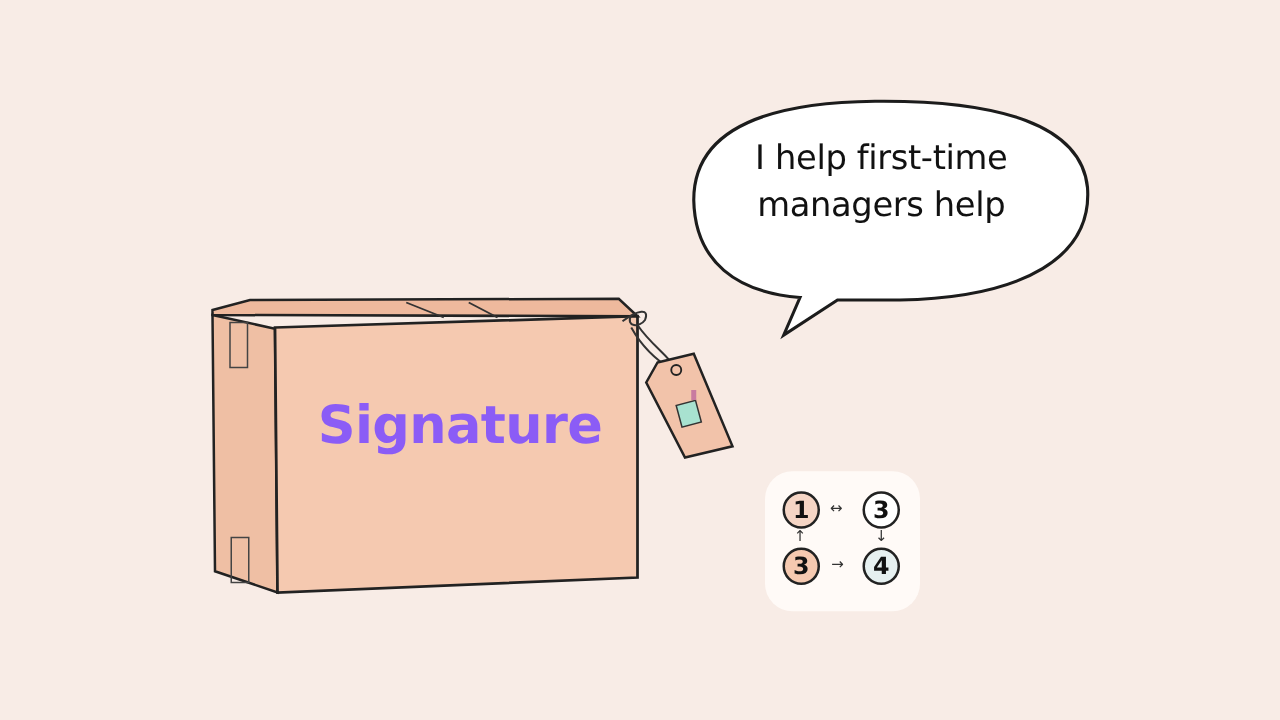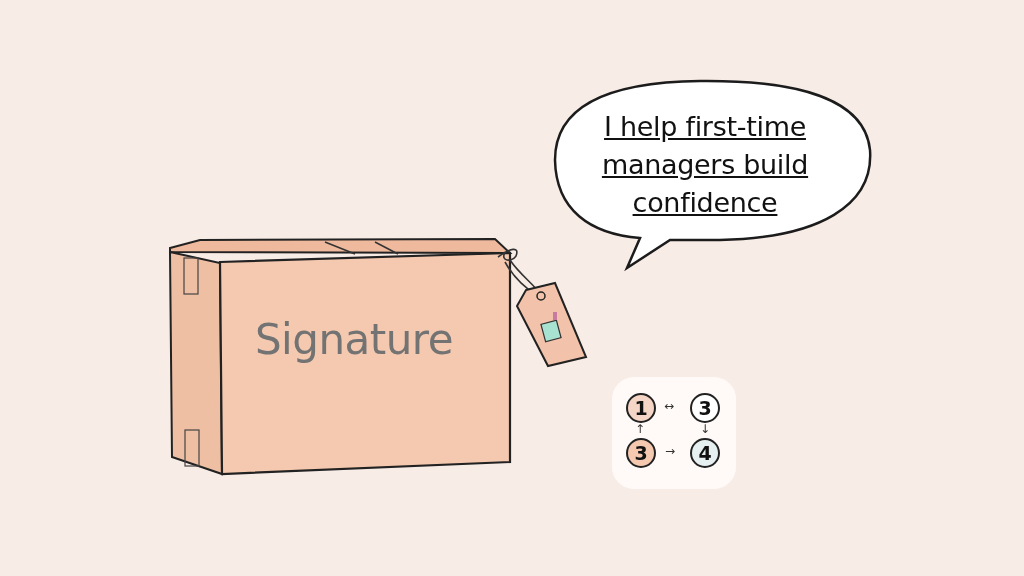--- a/index.html
+++ b/index.html
@@ -1,19 +1,19 @@
 <!DOCTYPE html>
 <html><head>
   <meta charset="utf-8">
   <style>
     html,body{margin:0;padding:0;}
     body{width:1024px;height:576px;overflow:hidden;background:#f8ece6;font-family:"DejaVu Sans",sans-serif;position:relative;}
     .abs{position:absolute;}
-    .bubble-text{position:absolute;left:560px;top:108px;width:290px;text-align:center;font-size:27px;line-height:38px;color:#111;letter-spacing:-0.3px;text-decoration:underline;}
-    .box-text{position:absolute;left:204px;top:310px;width:300px;text-align:center;font-size:42px;line-height:60px;font-weight:normal;color:#737373;letter-spacing:-0.5px;}
+    .bubble-text{position:absolute;left:560px;top:108px;width:290px;text-align:center;font-size:27px;line-height:38px;color:#111;letter-spacing:-0.3px;}
+    .box-text{position:absolute;left:218px;top:310px;width:300px;text-align:center;font-size:42px;line-height:60px;font-weight:bold;color:#8b5cf6;letter-spacing:-0.5px;}
     .flow-card{position:absolute;left:612px;top:377px;width:124px;height:112px;background:#fffaf7;border-radius:22px;}
     .node{position:absolute;width:26px;height:26px;border:2px solid #222;border-radius:50%;font-size:19px;line-height:26px;text-align:center;color:#111;font-weight:bold;}
     .arrow{position:absolute;font-size:12px;color:#333;}
   </style>
 </head>
 <body>
 
 <svg class="abs" style="left:0;top:0" width="1024" height="576">
 
   <path d="M700,81 C800,80 865,100 870,150 C874,205 820,238 720,240 L670,240 L627,268 L640,238 C590,234 556,210 555,160 C555,105 610,82 700,81 Z" fill="#fff" stroke="#1c1c1c" stroke-width="2.5"></path>
@@ -36,22 +36,21 @@
   <g>
     <path d="M526,290 L555,283 L586,357 L548,366 L517,306 Z" fill="#f2c3aa" stroke="#222" stroke-width="2"></path>
     <circle cx="541" cy="296" r="4" fill="none" stroke="#222" stroke-width="1.5"></circle>
     <rect x="543" y="322" width="16" height="18" fill="#a8e2d0" stroke="#333" stroke-width="1.2" transform="rotate(-15 551 331)"></rect>
     <rect x="553" y="312" width="4" height="8" fill="#c87ba0"></rect>
   </g>
 </svg>
 
 <div class="bubble-text">
   <div>I help first-time</div>
-  <div>managers build</div>
-  <div>confidence</div>
+  <div>managers help</div>
 </div>
 
 <div class="box-text">
   <div>Signature</div>
 </div>
 
 <div class="flow-card">
   <div class="node" style="left:14px;top:16px;background:#f5d5c5">1</div>
   <div class="node" style="left:78px;top:16px;background:#fff">3</div>
   <div class="node" style="left:14px;top:61px;background:#f5c9b0">3</div>

